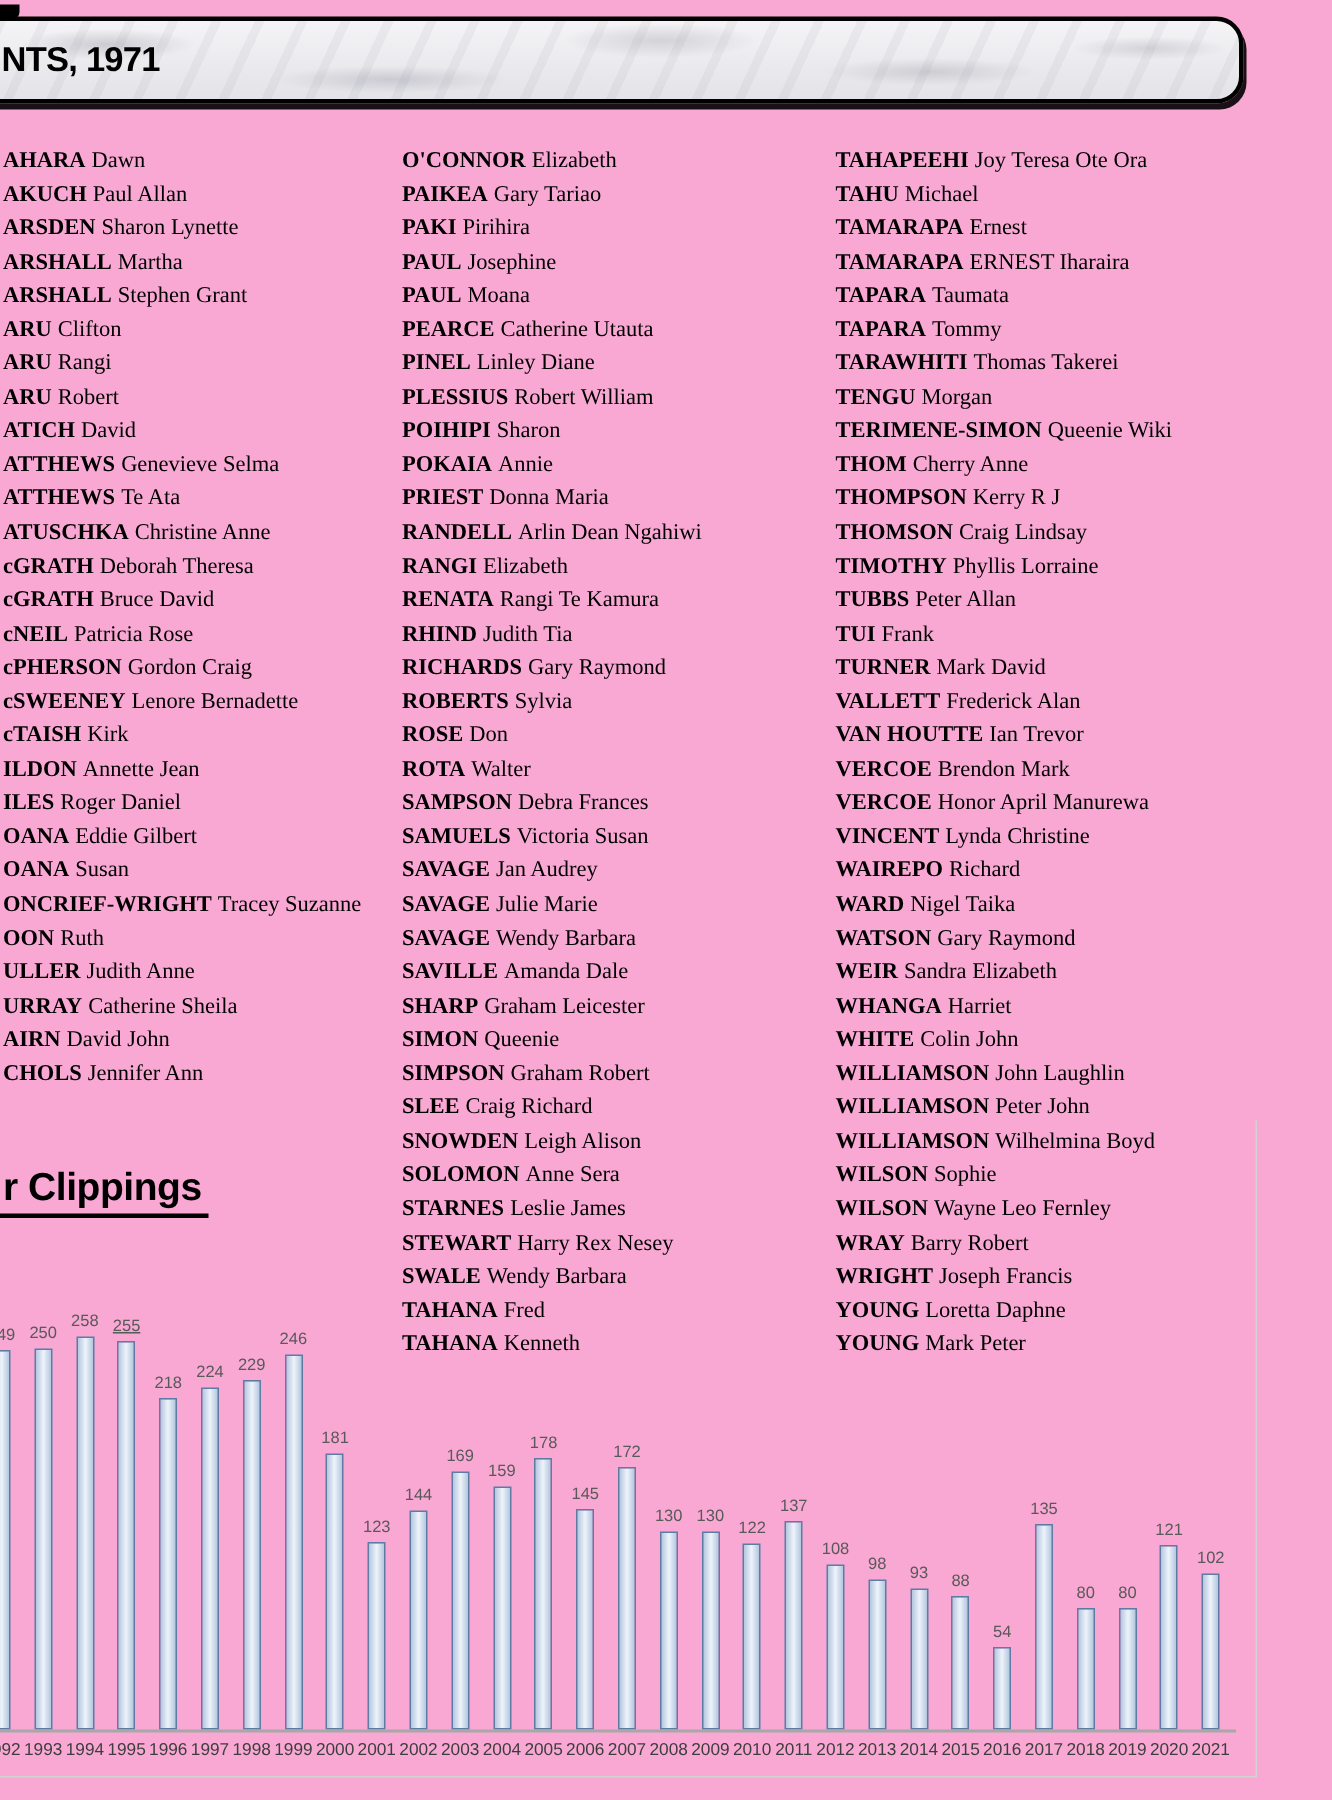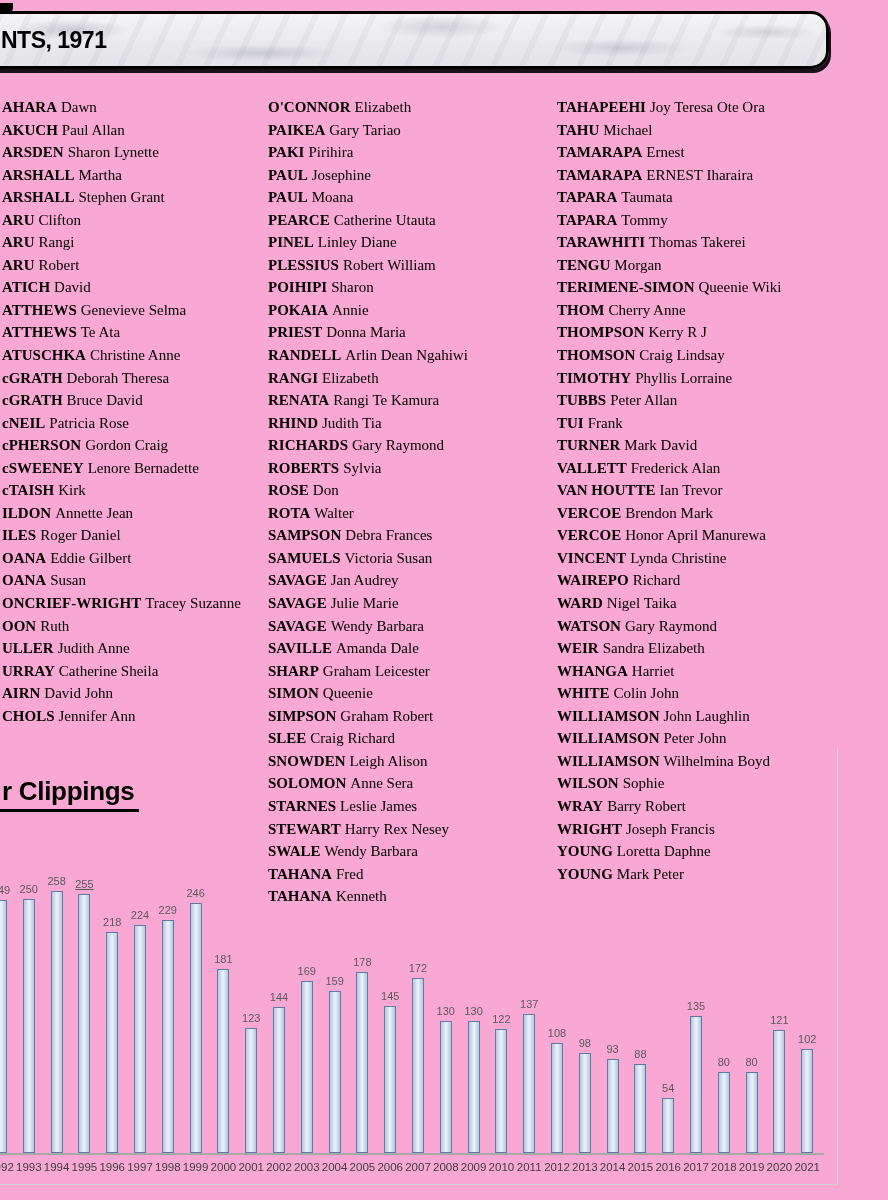--- a/index.html
+++ b/index.html
@@ -366,20 +366,23 @@
         <span class="sn">WILLIAMSON</span><span class="gn">John Laughlin</span>
       </div>
       <div class="name-row">
         <span class="sn">WILLIAMSON</span><span class="gn">Peter John</span>
       </div>
       <div class="name-row">
         <span class="sn">WILLIAMSON</span><span class="gn">Wilhelmina Boyd</span>
       </div>
       <div class="name-row">
         <span class="sn">WILSON</span><span class="gn">Sophie</span>
+      </div>
+      <div class="name-row">
+        <span class="sn">WILSON</span><span class="gn">Wayne Leo Fernley</span>
       </div>
       <div class="name-row">
         <span class="sn">WRAY</span><span class="gn">Barry Robert</span>
       </div>
       <div class="name-row">
         <span class="sn">WRIGHT</span><span class="gn">Joseph Francis</span>
       </div>
       <div class="name-row">
         <span class="sn">YOUNG</span><span class="gn">Loretta Daphne</span>
       </div>

